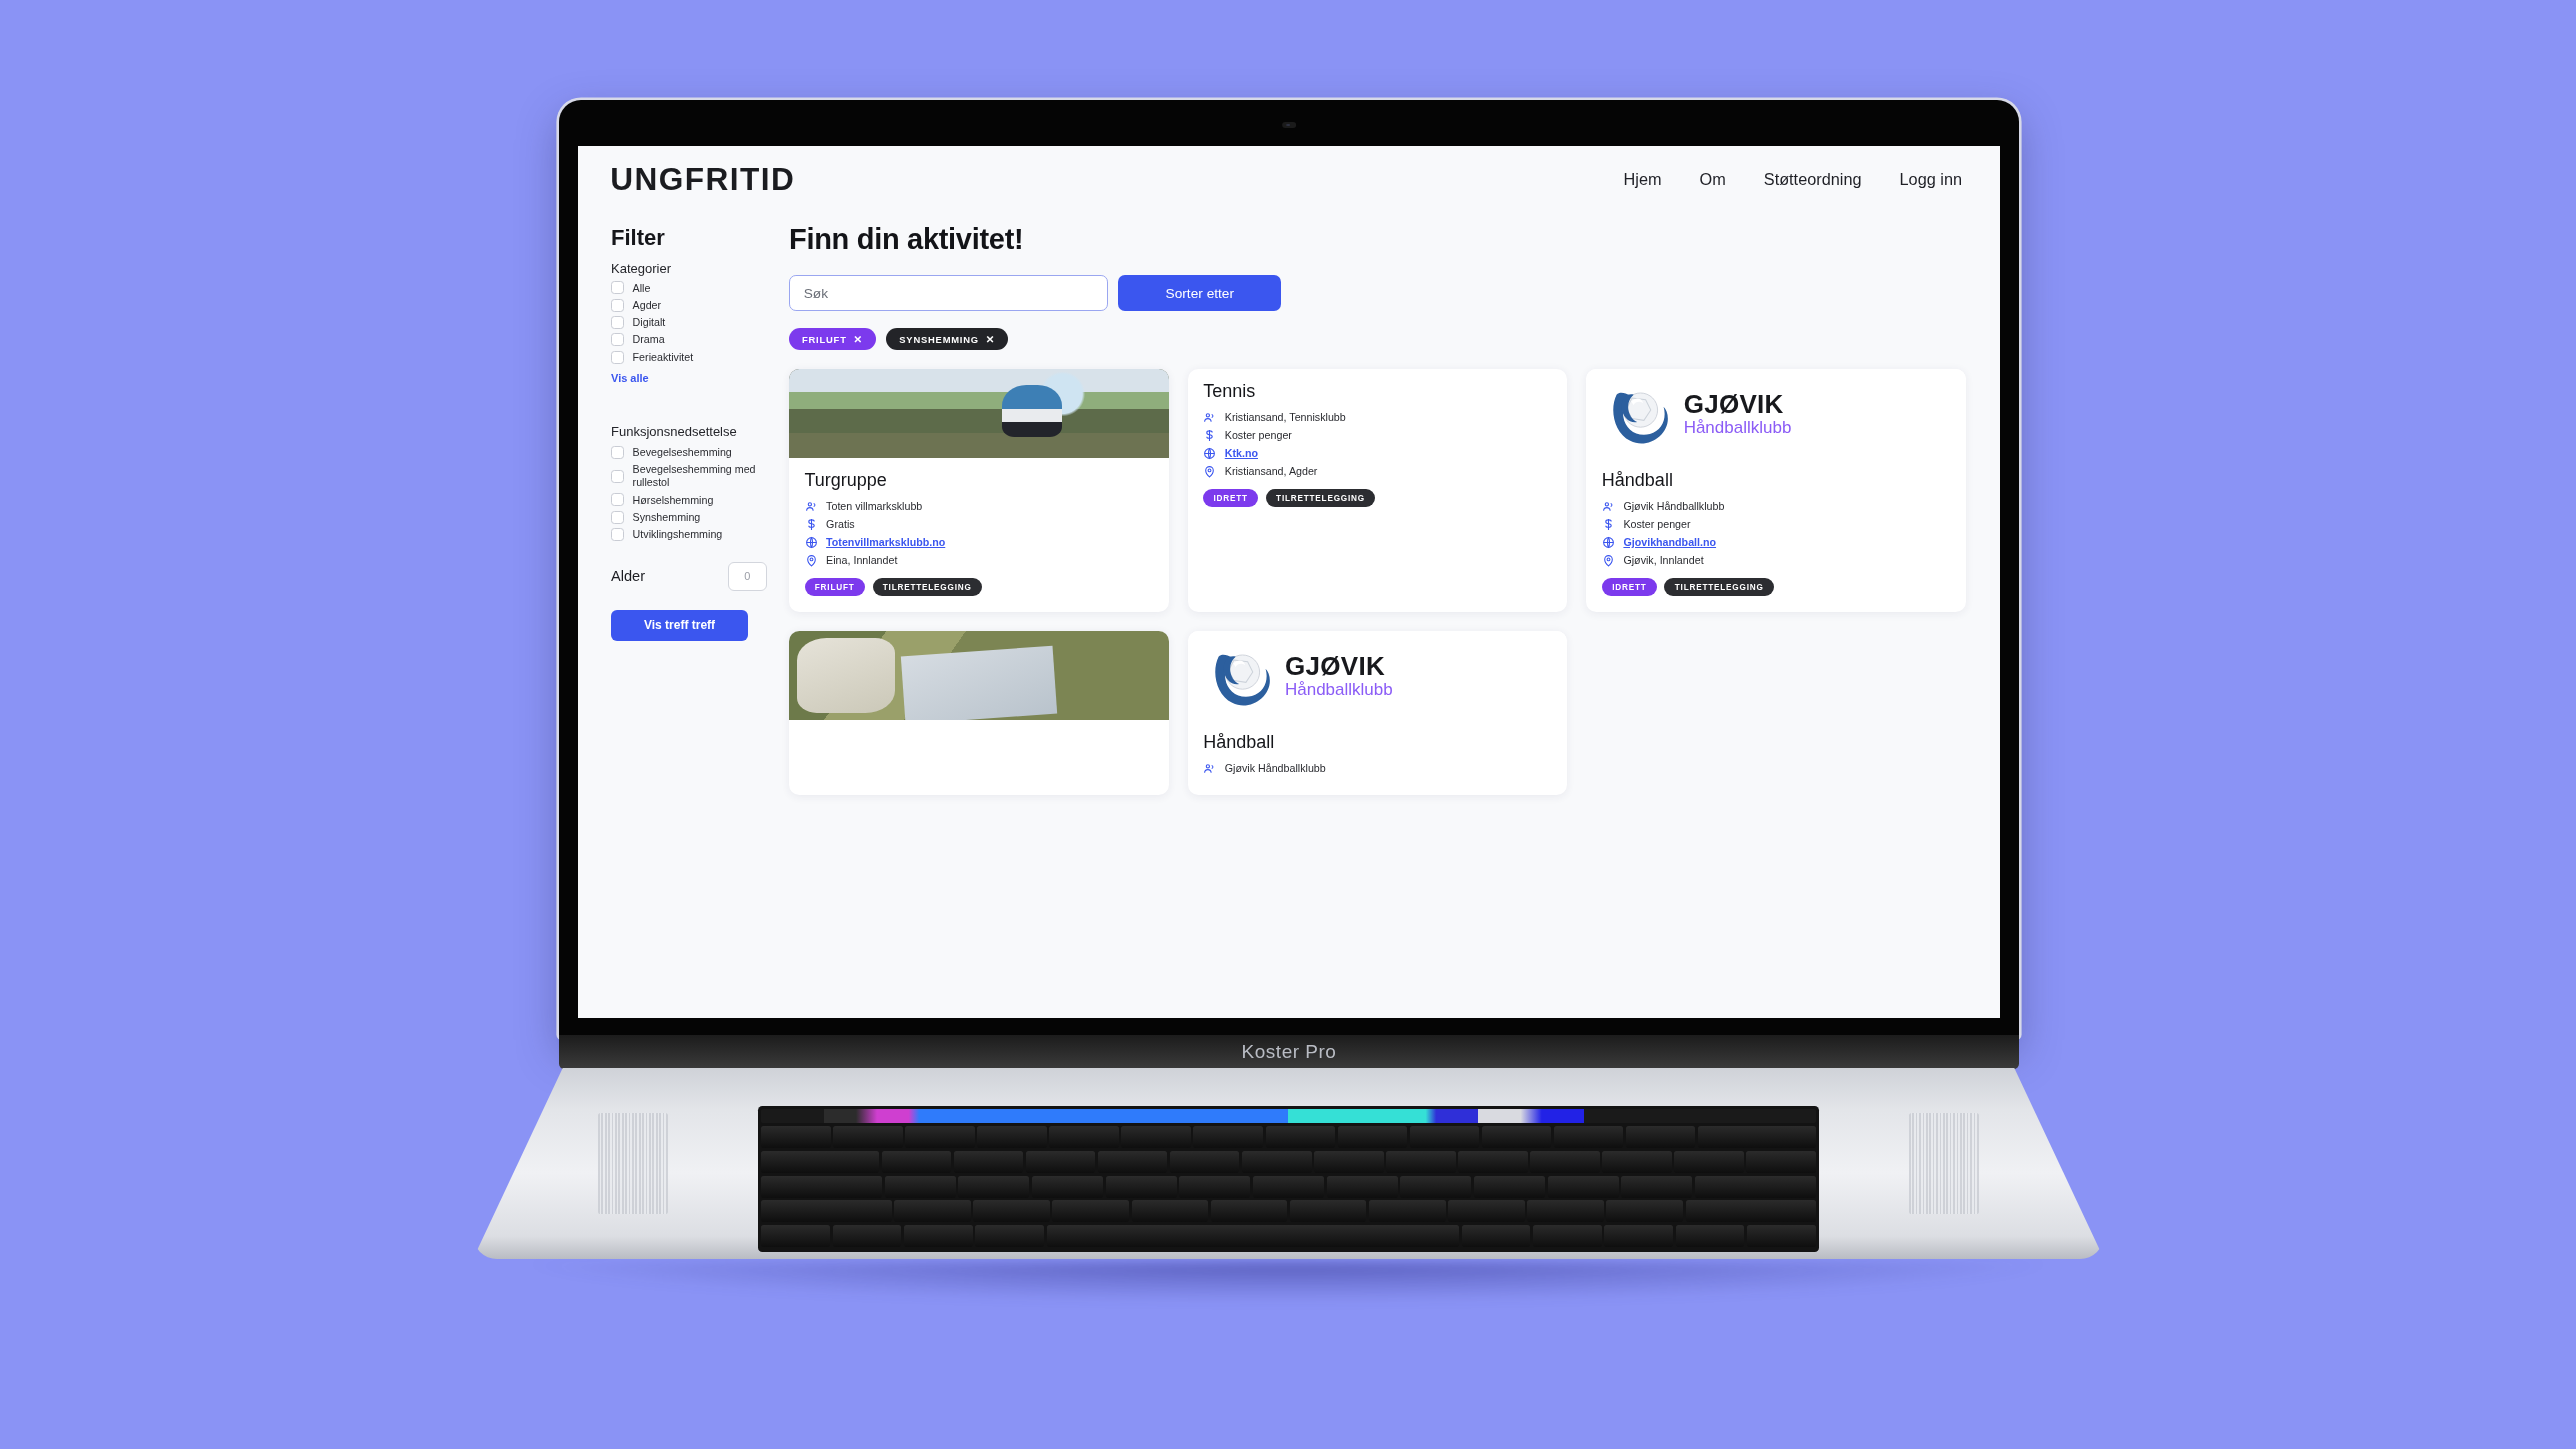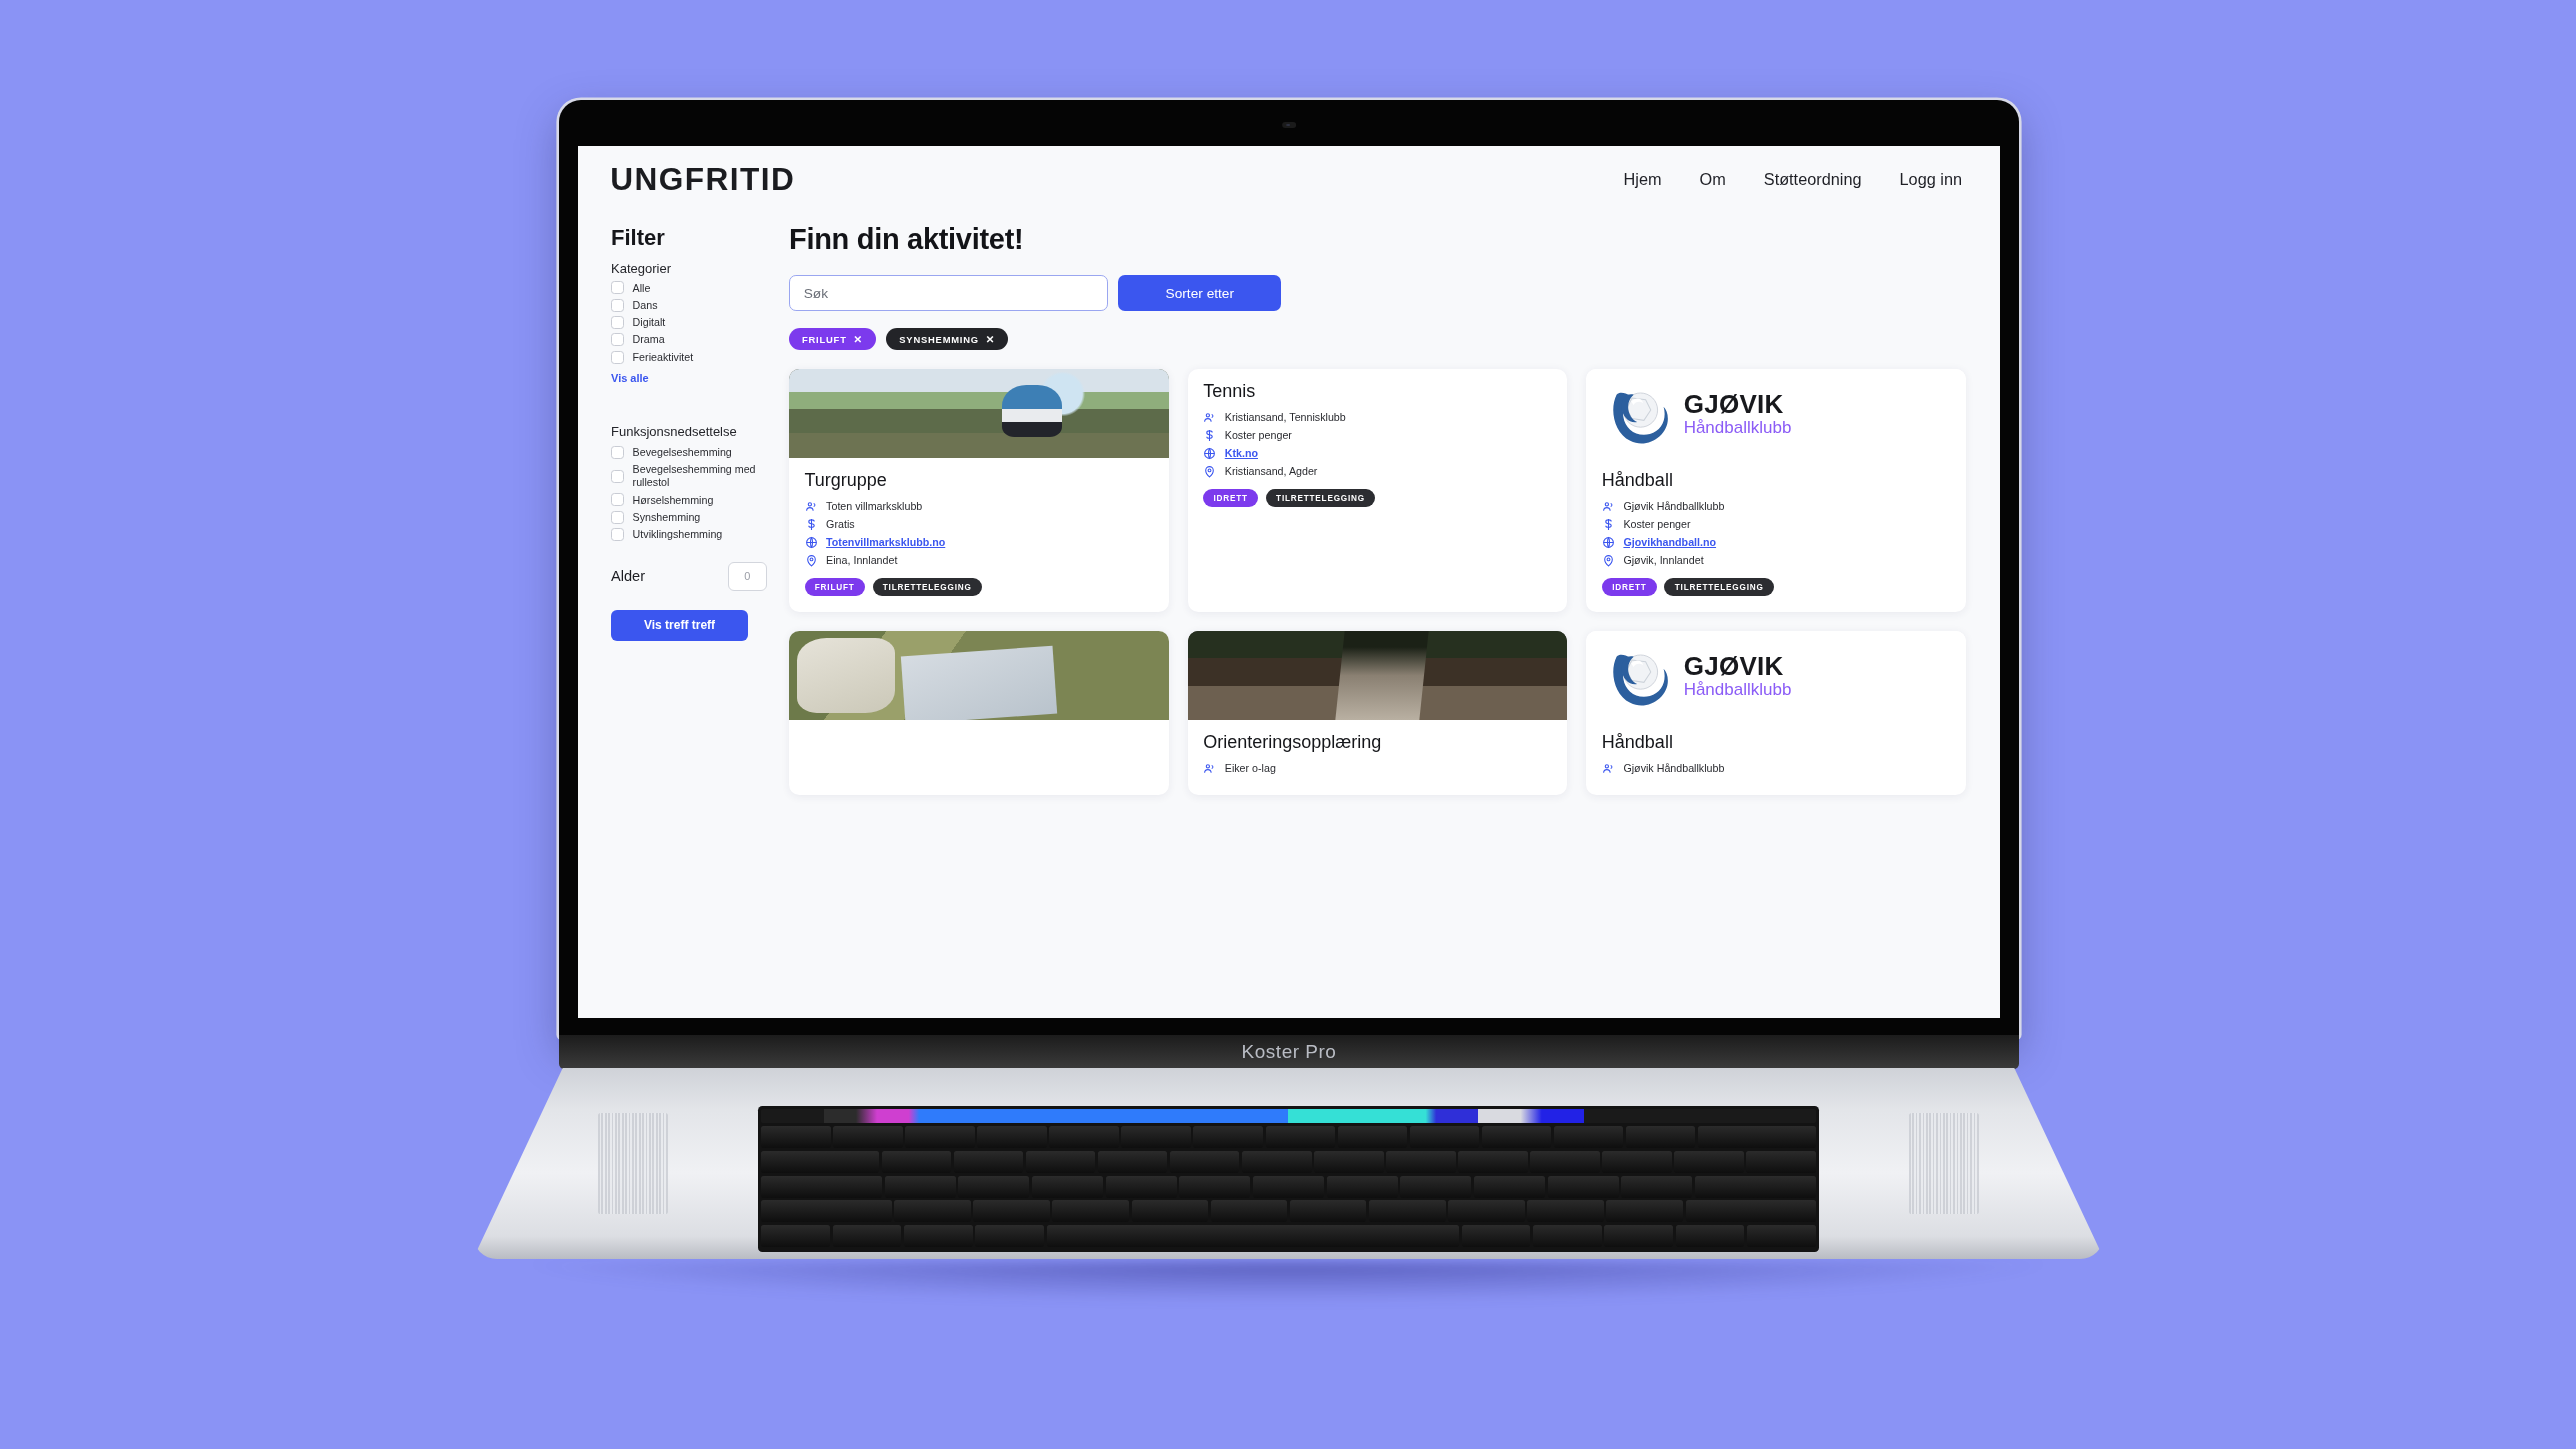--- a/index.html
+++ b/index.html
@@ -249,21 +249,21 @@
             <div class="filter-title">Filter</div>
 
             <div class="group-title">Kategorier</div>
 
             <div class="chk-row">
               <span class="chk"></span>
               <span class="chk-label">Alle</span>
             </div>
             <div class="chk-row">
               <span class="chk"></span>
-              <span class="chk-label">Dans</span>
+              <span class="chk-label">Agder</span>
             </div>
             <div class="chk-row">
               <span class="chk"></span>
               <span class="chk-label">Digitalt</span>
             </div>
             <div class="chk-row">
               <span class="chk"></span>
               <span class="chk-label">Drama</span>
             </div>
             <div class="chk-row">
@@ -458,34 +458,20 @@
                     <span class="tag purple">IDRETT</span>
                     <span class="tag dark">TILRETTELEGGING</span>
                   </div>
                 </div>
               </article>
 
               <article class="card">
                 <div class="card-img ph-scouts"></div>
               </article>
 
-              <article class="card">
-                <div class="card-img ph-trail"></div>
-                <div class="card-body">
-                  <div class="card-title">Orienteringsopplæring</div>
-                  <div class="meta">
-                    <svg width="13" height="13" viewBox="0 0 24 24" fill="none" stroke="#3b56ef" stroke-width="2">
-                        <circle cx="9" cy="8" r="3"></circle>
-                        <path d="M3 20c0-3.3 2.7-6 6-6s6 2.7 6 6"></path>
-                        <path d="M16 6.5a2.8 2.8 0 0 1 0 5.5"></path>
-                      </svg>
-                    <span class="meta-text">Eiker o-lag</span>
-                  </div>
-                </div>
-              </article>
 
               <article class="card">
                 <div class="card-img gjovik">
                   <svg width="65" height="69" viewBox="0 0 76 80">
                     <path d="M10 18C2 34 6 62 26 72 46 82 70 66 70 46c0-6-2-11-5-14 4 14-2 28-16 32C33 68 20 58 18 44 16 32 20 24 26 19 20 16 14 14 10 18z" fill="#2c5f9e"></path>
                     <circle cx="38" cy="36" r="20" fill="#f1f3f6" stroke="#c9ced6" stroke-width="1"></circle>
                     <path d="M28 22 L44 24 L50 36 L42 48 L28 46 L22 34 Z" fill="none" stroke="#ccd2da" stroke-width="1.2"></path>
                     <path d="M30 18 C20 26 22 44 34 50 C26 52 16 44 16 32 C16 22 22 16 30 18z" fill="#2c5f9e"></path>
                     <path d="M27 26 c6-6 13-4 14 2 -4-3-9-2-11 2z" fill="#ffffff"></path>
                   </svg>

